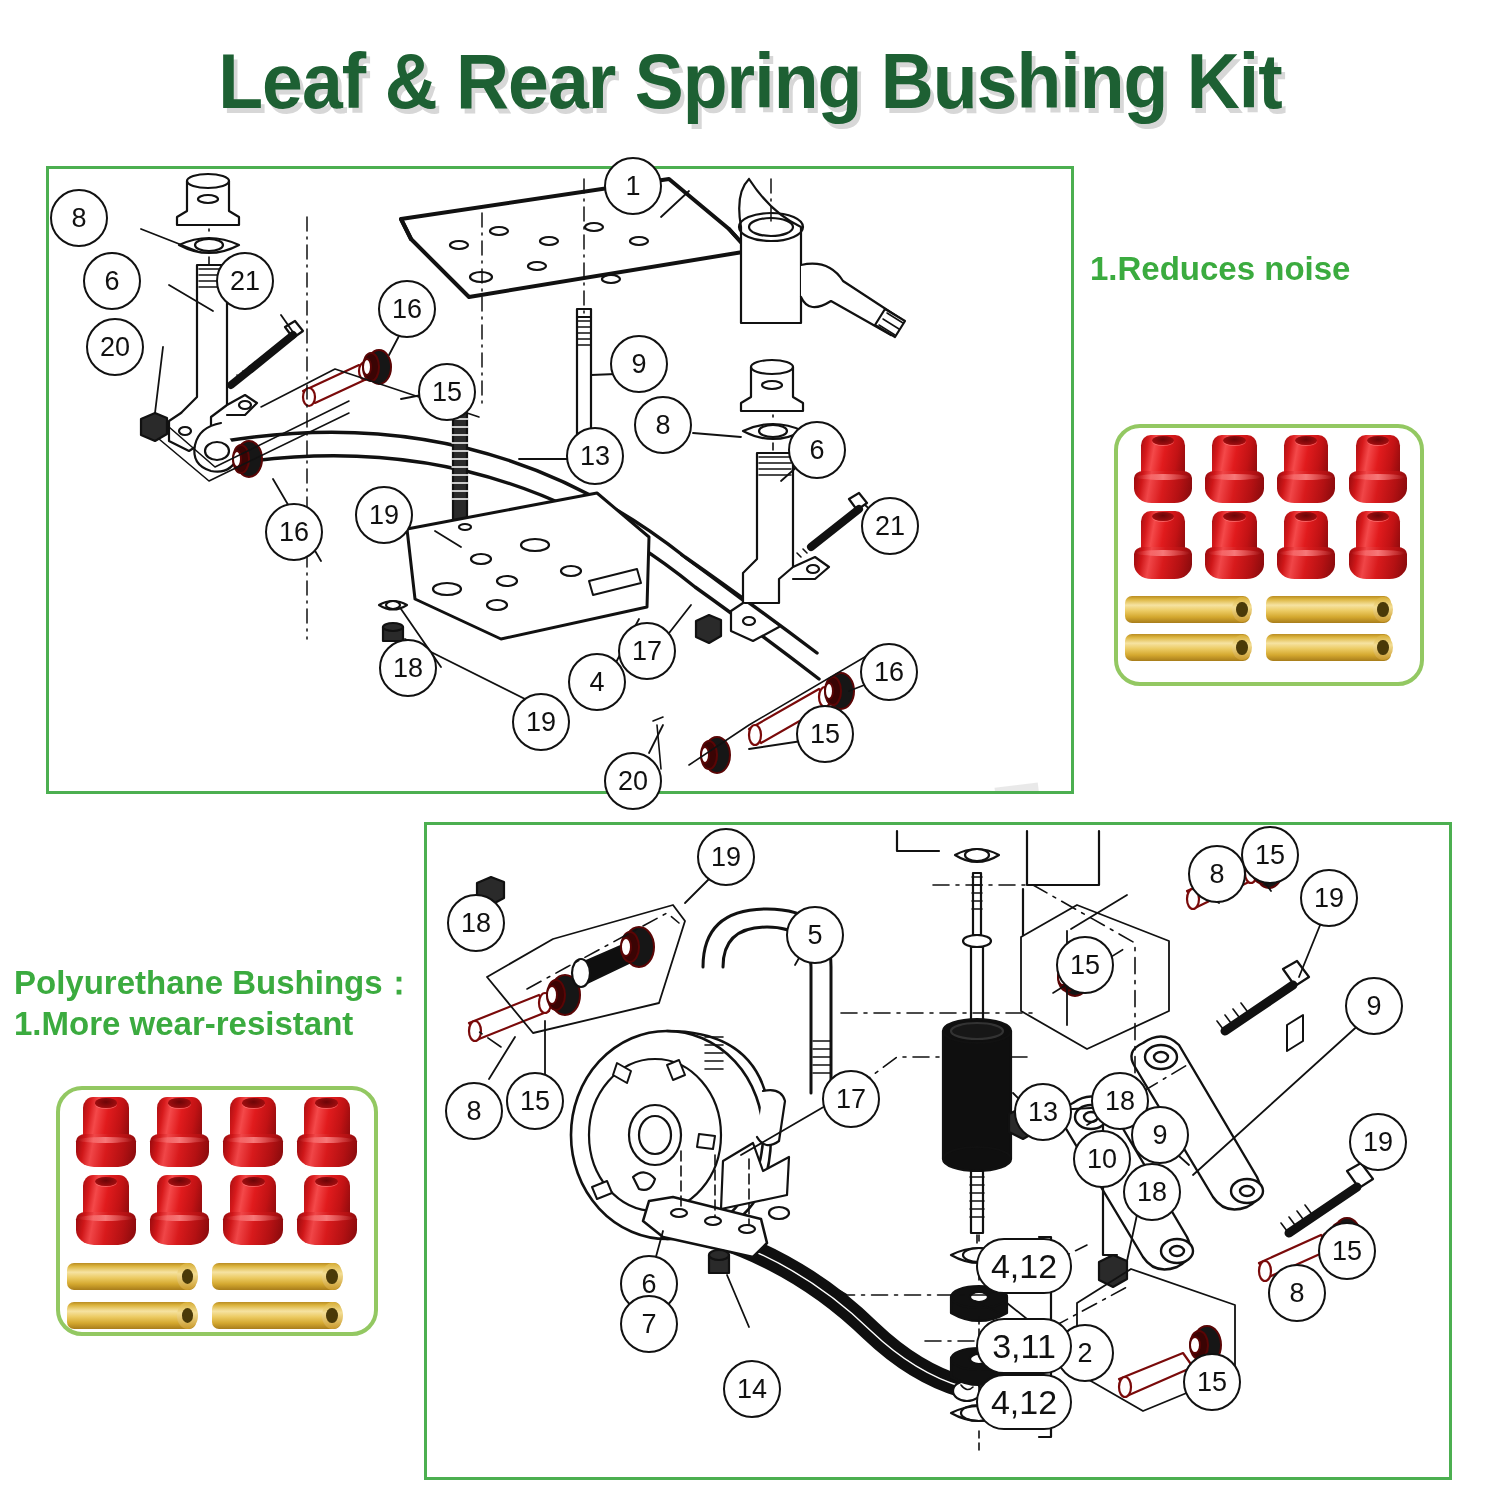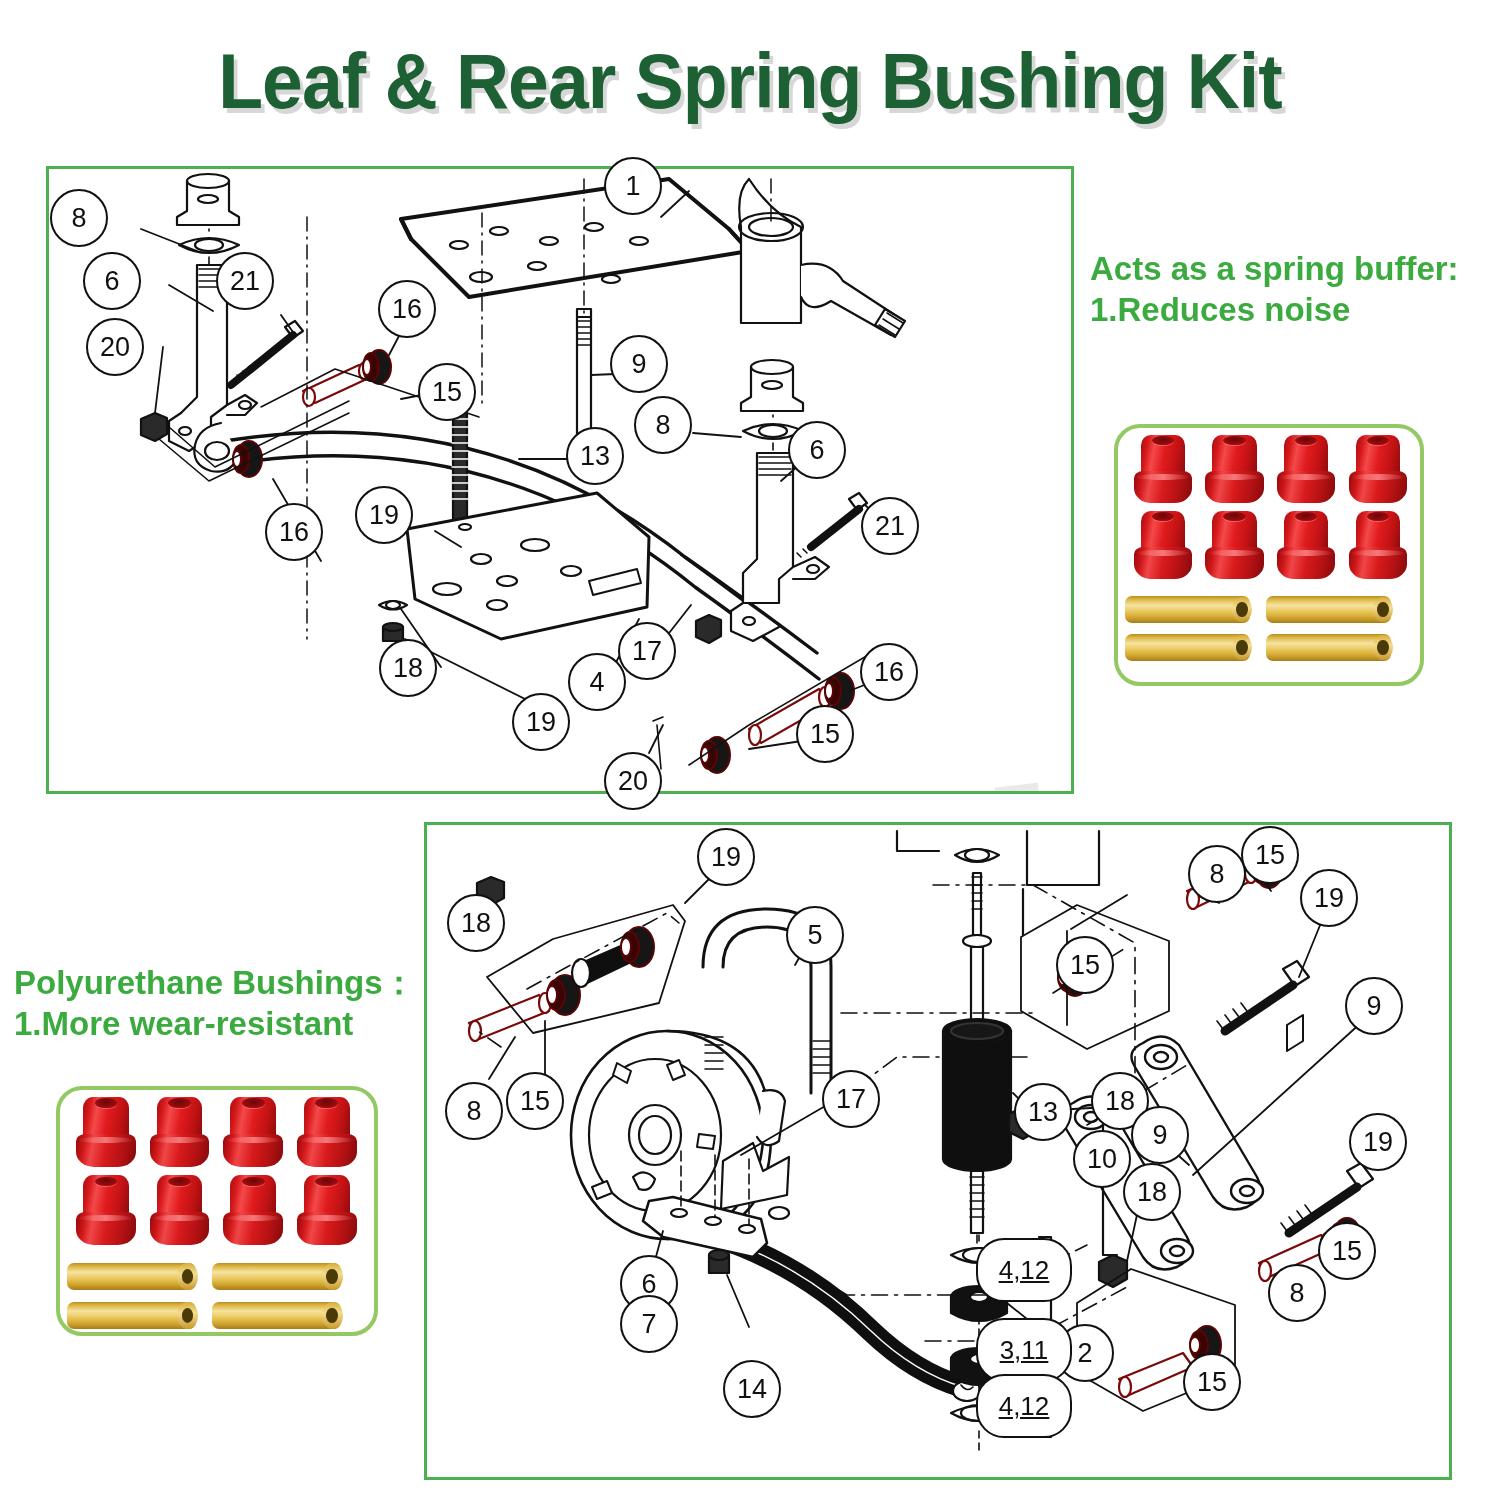--- a/index.html
+++ b/index.html
@@ -125,21 +125,21 @@
     color:#111;
     font-size:27px;
     font-weight:500;
     display:flex;align-items:center;justify-content:center;
     border-radius:50%;
     width:58px;height:58px;
     line-height:1;
     font-family:"Liberation Sans",sans-serif;
   }
   .callout.wide{
-    width:96px;height:64px;border-radius:28px;font-size:26px;text-decoration:underline;
+    width:96px;height:56px;border-radius:28px;font-size:34px;
   }
 
   
   .art{position:absolute;left:0;top:0;}
   svg{display:block;}
 </style>
 </head>
 <body>
 
 <div class="root">
@@ -588,21 +588,20 @@
       <div class="callout" style="left: 620px; top: 1255px;">6</div>
       <div class="callout" style="left: 620px; top: 1295px;">7</div>
       <div class="callout" style="left: 723px; top: 1360px;">14</div>
       <div class="callout" style="left: 1056px; top: 1324px;">2</div>
       <div class="callout wide" style="left: 976px; top: 1238px;">4,12</div>
       <div class="callout wide" style="left: 976px; top: 1318px;">3,11</div>
       <div class="callout wide" style="left: 976px; top: 1374px;">4,12</div>
     </div>
 
   <div class="feature-block" id="feat-right">
-    <div>Acts as a spring buffer:</div>
     <div>1.Reduces noise</div>
   </div>
 
   <div class="feature-block" id="feat-left">
     <div>Polyurethane Bushings：</div>
     <div>1.More wear-resistant</div>
   </div>
 
   <div class="photo" id="photo-top">
     <div class="bgrid">

